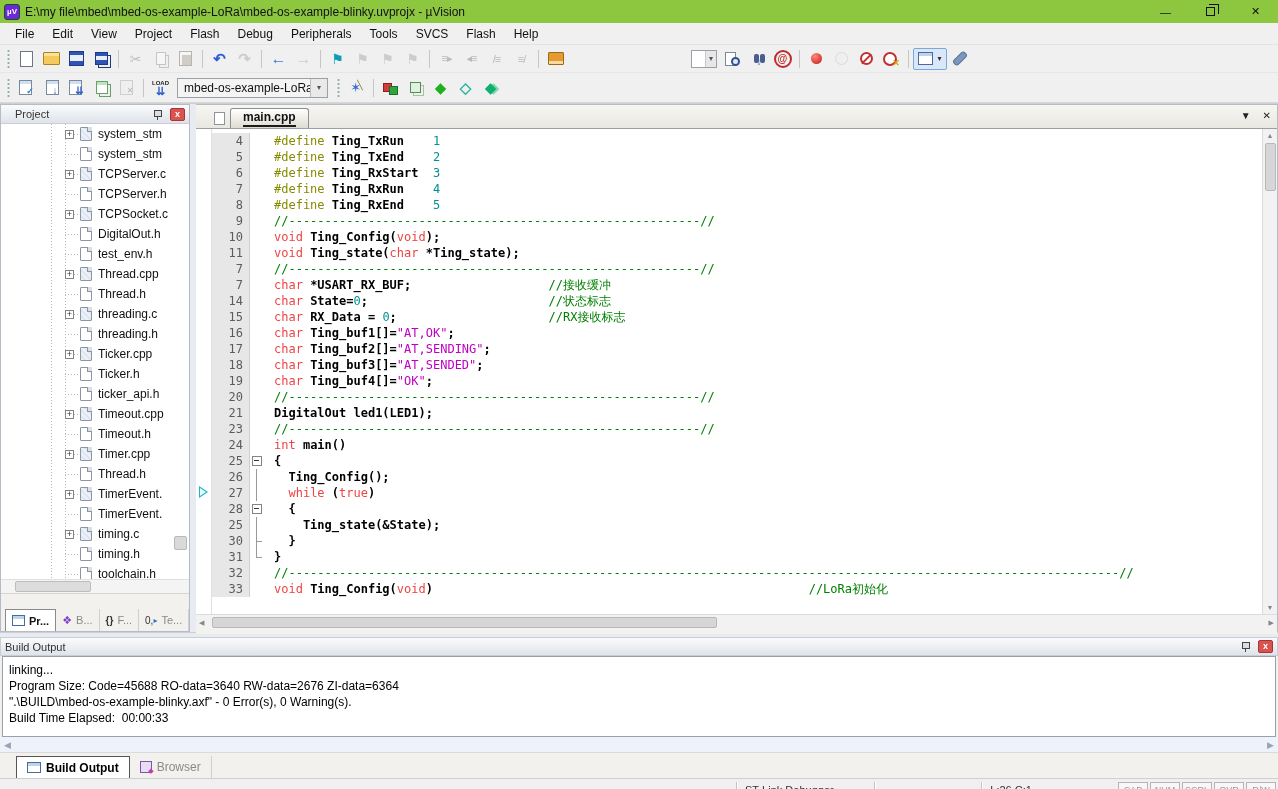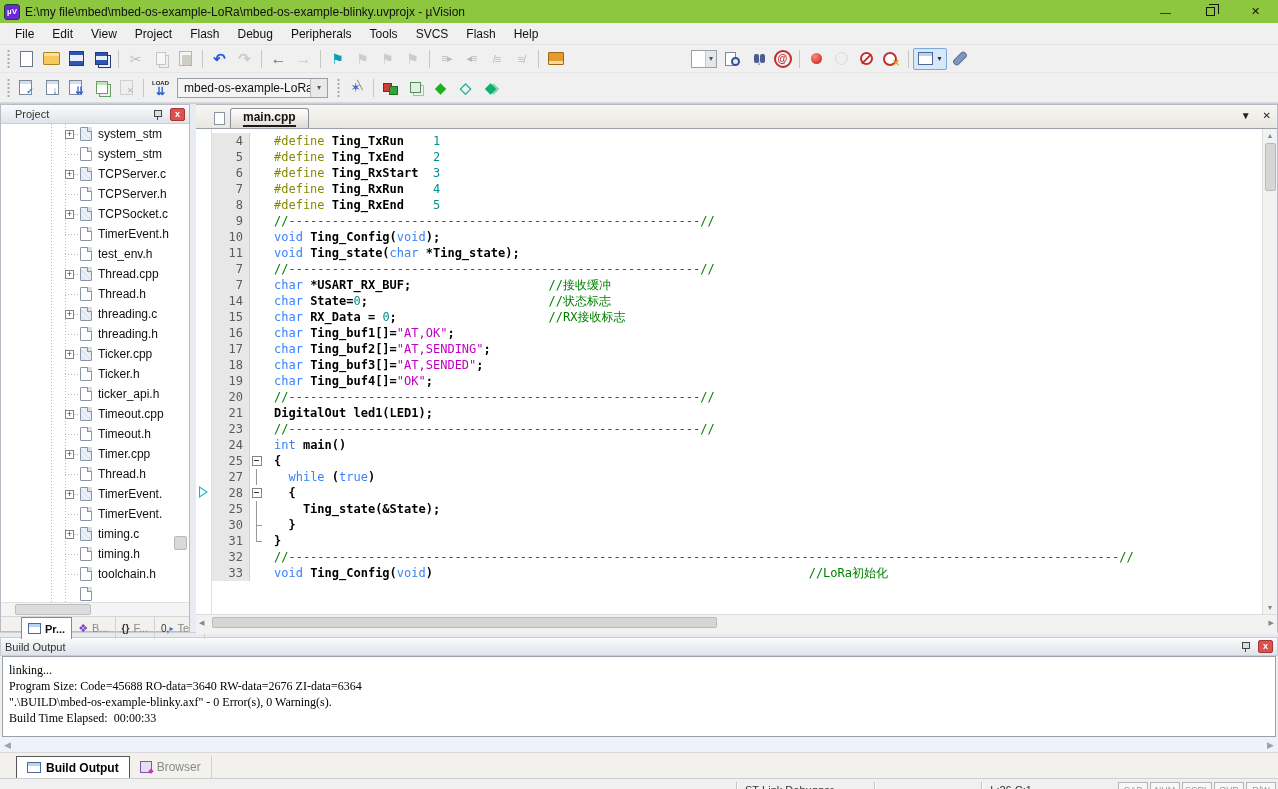--- a/index.html
+++ b/index.html
@@ -111,21 +111,21 @@
   .trow .hstub{position:absolute;left:64px;top:10px;width:16px;height:1px;background-image:repeating-linear-gradient(90deg,#b9b9b9 0 1px,transparent 1px 3px)}
   .plusbox{width:9px;height:9px;border:1px solid #848484;background:#fff;font-size:9px;line-height:7px;text-align:center;color:#333;margin-right:6px;flex:none;position:relative;z-index:1}
   .plus-sp{width:15px;flex:none}
   .doc-ico{width:12px;height:14px;background:#fff;border:1px solid #8a94a4;border-radius:1px;position:relative;margin-right:6px;flex:none}
   .doc-ico::before{content:"";position:absolute;right:-1px;top:-1px;width:4px;height:4px;background:#d9dee7;border-left:1px solid #8a94a4;border-bottom:1px solid #8a94a4}
   .doc-ico.src{background:repeating-linear-gradient(45deg,#eef2f8 0 2px,#dfe6f0 2px 4px)}
   .tlabel{font-size:12px;color:#111;overflow:hidden;text-overflow:clip;max-width:76px}
   .tree-vthumb{position:absolute;right:2px;top:412px;width:13px;height:14px;background:#d9d9d9;border:1px solid #b9b9b9;border-radius:2px}
   .tree-hscroll{height:14px;background:#f4f4f4;border-top:1px solid #e0e0e0;position:relative;flex:none}
   .tree-hthumb{position:absolute;left:14px;top:1px;width:76px;height:11px;background:#dcdcdc;border:1px solid #bdbdbd;border-radius:2px}
-  .ptabs{height:15px;background:#f2f1ee;display:flex;align-items:flex-start;padding-left:20px;border-top:1px solid #d5d5d5;flex:none}
+  .ptabs{height:38px;background:#f2f1ee;display:flex;align-items:flex-end;padding-left:4px;border-top:1px solid #d5d5d5;flex:none}
   .ptab{height:22px;display:flex;align-items:center;padding:0 6px;font-size:11px;color:#8a8a8a;border-right:1px solid #d0d0d0}
   .ptab.active{background:#fff;border:1px solid #8a8a8a;border-bottom:none;color:#111;font-weight:bold}
   .pt-ico{margin-right:4px;font-size:10px;display:inline-flex;align-items:center}
   .pt-project{width:13px;height:11px;background:linear-gradient(180deg,#bcd3ee 0 3px,#fff 3px);border:1px solid #4a6b9a}
   .pt-books{color:#7a3bd0;font-size:11px}
   .pt-functions{color:#333;font-weight:bold;font-size:10px}
   .pt-templates{color:#333;font-size:10px}
   .pt-templates::after{content:"▸";color:#2f6fd0;font-size:8px}
 
   .vsplit{width:6px;background:#e8ecf2}
@@ -147,37 +147,37 @@
   .fold{width:14px;flex:none;position:relative}
   .fold.minus::before{content:"";position:absolute;left:2px;top:3px;width:8px;height:8px;border:1px solid #848484;background:#fff;z-index:1}
   .fold.minus::after{content:"";position:absolute;left:4px;top:7px;width:5px;height:1px;background:#333;z-index:2}
   .fold.v::before{content:"";position:absolute;left:6px;top:0;bottom:0;width:1px;background:#9a9a9a}
   .fold.mid::before{content:"";position:absolute;left:6px;top:0;bottom:0;width:1px;background:#9a9a9a}
   .fold.mid::after{content:"";position:absolute;left:6px;top:8px;width:6px;height:1px;background:#9a9a9a}
   .fold.end::before{content:"";position:absolute;left:6px;top:0;height:8px;width:1px;background:#9a9a9a}
   .fold.end::after{content:"";position:absolute;left:6px;top:8px;width:6px;height:1px;background:#9a9a9a}
   .ctext{padding-left:10px}
   .tx{color:#000;font-weight:bold}
-  .kw{color:#3b82f6}
+  .kw{color:#ef4444}
   .pp{color:#8a8a00}
   .num{color:#009090}
   .str{color:#c000c0}
   .com{color:#008000}
   .vscroll{position:absolute;right:0;top:0;bottom:0;width:15px;background:#f2f2f2;border-left:1px solid #dcdcdc;display:flex;flex-direction:column;align-items:center;justify-content:space-between;padding:1px 0}
   .sarrow{font-size:7px;color:#868686;line-height:11px}
   .vthumb{position:absolute;left:2px;top:14px;width:11px;height:48px;background:#d6d6d6;border:1px solid #b9b9b9;border-radius:2px}
   .ehscroll{height:15px;background:#f2f2f2;border-top:1px solid #dcdcdc;position:relative;display:flex;align-items:center;justify-content:space-between;padding:0 3px;flex:none}
   .ehthumb{position:absolute;left:16px;top:2px;width:505px;height:11px;background:#d6d6d6;border:1px solid #b9b9b9;border-radius:2px}
   .estrip{height:5px;background:#f3f2ee;flex:none}
 
   
   .hsplit{height:5px;background:#e8ecf2;border-top:1px solid #cfcfcf}
   .bcaption{height:19px;background:linear-gradient(180deg,#fafbfc,#dfe3ea);border:1px solid #c8cdd6;display:flex;align-items:center;padding:0 4px}
   .bcaption .ctext2{flex:1;font-size:11px;color:#333}
-  .bbox{height:81px;margin:0 2px;background:#fff;border:1px solid #9aa0a8;padding:5px 6px;font-family:Liberation Serif, serif;font-size:12px;color:#000;overflow:hidden}
+  .bbox{height:81px;margin:0 2px;background:#fff;border:1px solid #9aa0a8;padding:5px 6px;font-family:Liberation Sans, sans-serif;font-size:12px;color:#000;overflow:hidden}
   .bline{height:16px;line-height:16px;white-space:pre}
   .bhscroll{height:15px;background:#eef2fb;display:flex;align-items:center;justify-content:space-between;padding:0 4px;font-size:9px;color:#9aa3b5}
   .btabs{height:26px;background:#f2f1ee;display:flex;align-items:flex-end;padding-left:16px;border-top:1px solid #dadada}
   .btab{height:22px;display:flex;align-items:center;padding:0 10px;font-size:12px;color:#8a8a8a;border-right:1px solid #d0d0d0}
   .btab.active{background:#fff;border:1px solid #555;border-bottom:none;color:#000;font-weight:bold}
   .bt-ico{margin-right:5px;display:inline-flex}
   .bt-build{width:14px;height:11px;background:linear-gradient(180deg,#bcd3ee 0 3px,#fff 3px);border:1px solid #4a6b9a}
   .bt-browser{width:12px;height:12px;background:#e8ddf5;border:1px solid #7a5aa8;position:relative}
   .bt-browser::after{content:"◆";color:#c43bb0;font-size:7px;position:absolute;right:-3px;bottom:-3px}
 
@@ -320,21 +320,21 @@
         <div class="trow">
           <span class="hstub"></span>
           <span class="plusbox">+</span>
           <span class="doc-ico src"></span>
           <span class="tlabel">TCPSocket.c</span>
         </div>
         <div class="trow">
           <span class="hstub"></span>
           <span class="plus-sp"></span>
           <span class="doc-ico"></span>
-          <span class="tlabel">TimerEvent.h</span>
+          <span class="tlabel">DigitalOut.h</span>
         </div>
         <div class="trow">
           <span class="hstub"></span>
           <span class="plus-sp"></span>
           <span class="doc-ico"></span>
           <span class="tlabel">test_env.h</span>
         </div>
         <div class="trow">
           <span class="hstub"></span>
           <span class="plusbox">+</span>
@@ -494,20 +494,21 @@
           <div class="code-line"><span class="lnum">15</span><span class="fold"></span><span class="ctext"><span class="kw">char </span><span class="tx">RX_Data = </span><span class="num">0</span><span class="tx">;</span><span class="tx">                     </span><span class="com">//RX接收标志</span></span></div>
           <div class="code-line"><span class="lnum">16</span><span class="fold"></span><span class="ctext"><span class="kw">char </span><span class="tx">Ting_buf1[]=</span><span class="str">"AT,OK"</span><span class="tx">;</span></span></div>
           <div class="code-line"><span class="lnum">17</span><span class="fold"></span><span class="ctext"><span class="kw">char </span><span class="tx">Ting_buf2[]=</span><span class="str">"AT,SENDING"</span><span class="tx">;</span></span></div>
           <div class="code-line"><span class="lnum">18</span><span class="fold"></span><span class="ctext"><span class="kw">char </span><span class="tx">Ting_buf3[]=</span><span class="str">"AT,SENDED"</span><span class="tx">;</span></span></div>
           <div class="code-line"><span class="lnum">19</span><span class="fold"></span><span class="ctext"><span class="kw">char </span><span class="tx">Ting_buf4[]=</span><span class="str">"OK"</span><span class="tx">;</span></span></div>
           <div class="code-line"><span class="lnum">20</span><span class="fold"></span><span class="ctext"><span class="com">//---------------------------------------------------------//</span></span></div>
           <div class="code-line"><span class="lnum">21</span><span class="fold"></span><span class="ctext"><span class="tx">DigitalOut led1(LED1);</span></span></div>
           <div class="code-line"><span class="lnum">23</span><span class="fold"></span><span class="ctext"><span class="com">//---------------------------------------------------------//</span></span></div>
           <div class="code-line"><span class="lnum">24</span><span class="fold"></span><span class="ctext"><span class="kw">int </span><span class="tx">main()</span></span></div>
           <div class="code-line"><span class="lnum">25</span><span class="fold minus"></span><span class="ctext"><span class="tx">{</span></span></div>
+          <div class="code-line"><span class="lnum">26</span><span class="fold v"></span><span class="ctext"><span class="tx">  Ting_Config();</span></span></div>
           <div class="code-line"><span class="lnum">27</span><span class="fold v"></span><span class="ctext"><span class="tx">  </span><span class="kw">while </span><span class="tx">(</span><span class="kw">true</span><span class="tx">)</span></span></div>
           <div class="code-line"><span class="lnum">28</span><span class="fold minus"></span><span class="ctext"><span class="tx">  {</span></span></div>
           <div class="code-line"><span class="lnum">25</span><span class="fold v"></span><span class="ctext"><span class="tx">    Ting_state(&amp;State);</span></span></div>
           <div class="code-line"><span class="lnum">30</span><span class="fold mid"></span><span class="ctext"><span class="tx">  }</span></span></div>
           <div class="code-line"><span class="lnum">31</span><span class="fold end"></span><span class="ctext"><span class="tx">}</span></span></div>
           <div class="code-line"><span class="lnum">32</span><span class="fold"></span><span class="ctext"><span class="com">//-------------------------------------------------------------------------------------------------------------------//</span></span></div>
           <div class="code-line"><span class="lnum">33</span><span class="fold"></span><span class="ctext"><span class="kw">void </span><span class="tx">Ting_Config(</span><span class="kw">void</span><span class="tx">)</span><span class="tx">                                                    </span><span class="com">//LoRa初始化</span></span></div>
         </div>
       <div class="vscroll">
         <span class="sarrow">▲</span>

